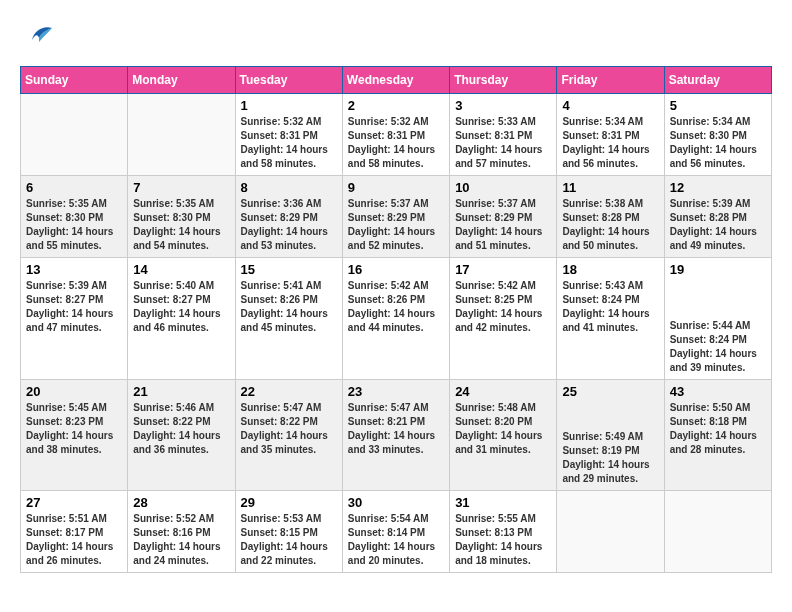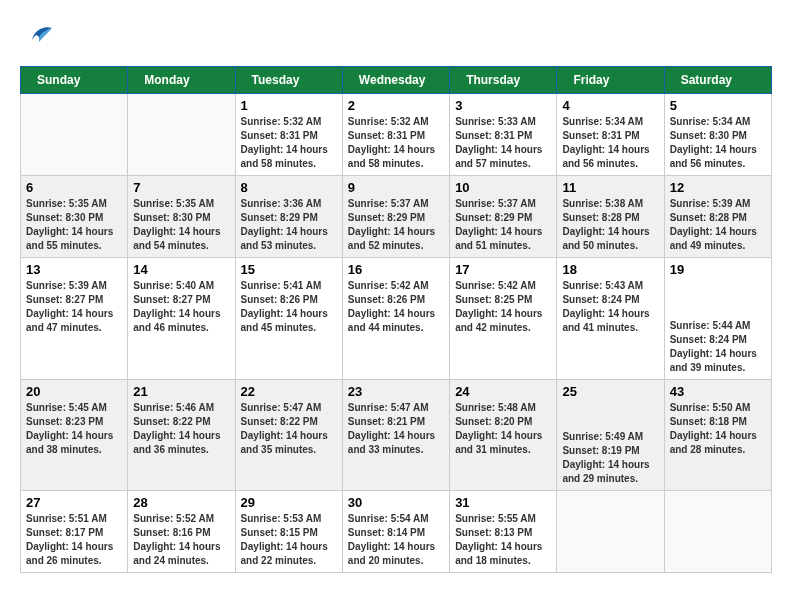--- a/index.html
+++ b/index.html
@@ -47,23 +47,23 @@
     .subtitle {
       font-size: 16px;
       color: #444;
     }
     .calendar {
       width: 100%;
       border-collapse: collapse;
       font-size: 11px;
     }
     .calendar th {
-      background-color: #15803d;
+      background-color: #ec4899;
       color: white;
-      padding: 6px 16px;
+      padding: 6px 4px;
       text-align: left;
       font-size: 12px;
       font-weight: bold;
       border: 1px solid #1a5fa8;
     }
     .calendar td {
       border: 1px solid #ccc;
       vertical-align: top;
       padding: 4px 5px;
       min-height: 80px;

